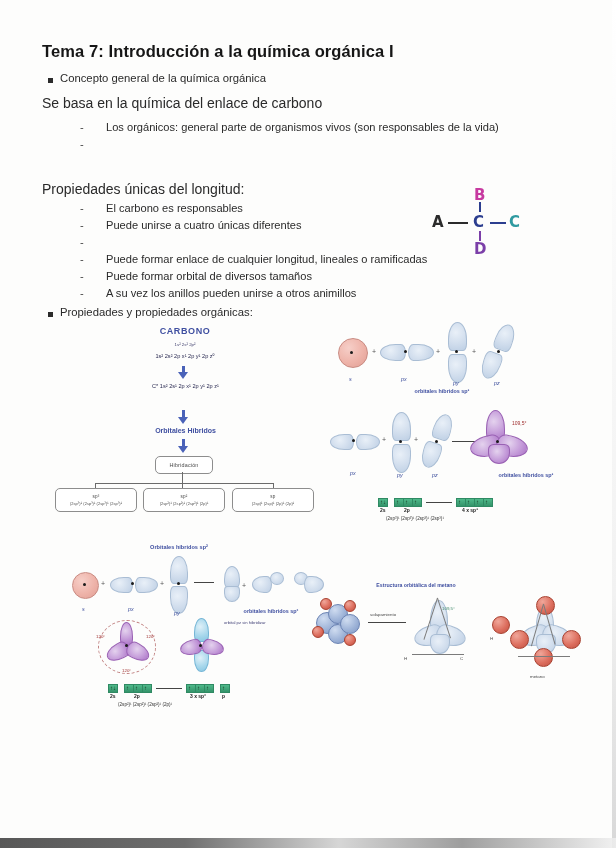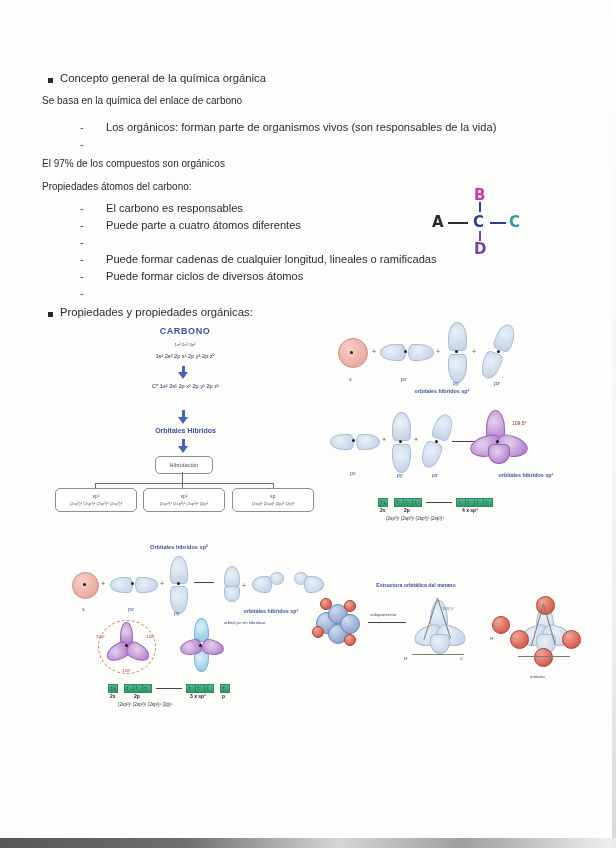--- a/index.html
+++ b/index.html
@@ -14,21 +14,21 @@
   .scan-edge-right{position:absolute;right:0;top:0;width:4px;height:100%;
       background:linear-gradient(to bottom,#fff 0%,#f2f2f2 70%,#d8d8d8 100%);}
 
   h1.title{position:absolute;left:42px;top:42px;margin:0;font-size:16.5px;
       font-weight:bold;letter-spacing:.1px;color:#161616;}
 
   .bullet-row{position:absolute;display:flex;align-items:flex-start;gap:7px;}
   .sq{width:5px;height:5px;background:#2b2b2b;margin-top:6px;flex:none;}
   .bullet-row .txt{font-size:11.3px;color:#2a2a2a;}
 
-  .para{position:absolute;font-size:10px;color:#2a2a2a;}
+  .para{position:absolute;font-size:14px;color:#2a2a2a;}
 
   .dash-list{position:absolute;}
   .dash-item{display:flex;align-items:flex-start;gap:0;font-size:11.1px;
       color:#2a2a2a;line-height:17px;}
   .dash{width:26px;flex:none;color:#444;}
 
   
   .hand{position:absolute;font-family:"DejaVu Sans",sans-serif;}
   .hand span{position:absolute;font-size:15px;font-weight:600;}
   .hbond{position:absolute;background:#3b3b55;}
@@ -83,63 +83,64 @@
       border:1px solid #6c84b4;}
   .tline{position:absolute;background:#7b7b7b;height:1px;transform-origin:0 0;}
   .dash-ln{position:absolute;border-top:1px dashed #8a8a8a;}
   .tiny{position:absolute;font-size:4.4px;color:#4a4a4a;}
 </style>
 </head>
 <body>
 
 <div class="page">
 
+  <h1 class="title">Tema 7: Introducción a la química orgánica I</h1>
 
   <div class="bullet-row" style="left:48px;top:72px;">
     <div class="sq"></div>
     <div class="txt">Concepto general de la química orgánica</div>
   </div>
 
   <div class="para" style="left:42px;top:95px;">Se basa en la química del enlace de carbono</div>
 
   <div class="dash-list" style="left:80px;top:119px;">
     <div class="dash-item">
       <span class="dash">-</span>
-      <span>Los orgánicos: forman parte de organismos vivos (son responsables de la vida)</span>
-    </div>
-    <div class="dash-item">
-      <span class="dash">-</span>
-    </div>
-  </div>
-
-  <div class="para" style="left:42px;top:158px;">El 97% de los compuestos son orgánicos</div>
-  <div class="para" style="left:42px;top:181px;">Propiedades átomos del carbono:</div>
+      <span>Los orgánicos: general parte de organismos vivos (son responsables de la vida)</span>
+    </div>
+    <div class="dash-item">
+      <span class="dash">-</span>
+    </div>
+  </div>
+
+  <div class="para" style="left:42px;top:181px;">Propiedades únicas del longitud:</div>
 
   <div class="dash-list" style="left:80px;top:200px;">
     <div class="dash-item">
       <span class="dash">-</span>
       <span>El carbono es responsables</span>
     </div>
     <div class="dash-item">
       <span class="dash">-</span>
-      <span>Puede parte a cuatro átomos diferentes</span>
-    </div>
-    <div class="dash-item">
-      <span class="dash">-</span>
-    </div>
-    <div class="dash-item">
-      <span class="dash">-</span>
-      <span>Puede formar cadenas de cualquier longitud, lineales o ramificadas</span>
-    </div>
-    <div class="dash-item">
-      <span class="dash">-</span>
-      <span>Puede formar ciclos de diversos átomos</span>
-    </div>
-    <div class="dash-item">
-      <span class="dash">-</span>
+      <span>Puede unirse a cuatro únicas diferentes</span>
+    </div>
+    <div class="dash-item">
+      <span class="dash">-</span>
+    </div>
+    <div class="dash-item">
+      <span class="dash">-</span>
+      <span>Puede formar enlace de cualquier longitud, lineales o ramificadas</span>
+    </div>
+    <div class="dash-item">
+      <span class="dash">-</span>
+      <span>Puede formar orbital de diversos tamaños</span>
+    </div>
+    <div class="dash-item">
+      <span class="dash">-</span>
+      <span>A su vez los anillos pueden unirse a otros animillos</span>
     </div>
   </div>
 
   <div class="bullet-row" style="left:48px;top:306px;">
     <div class="sq"></div>
     <div class="txt">Propiedades y propiedades orgánicas:</div>
   </div>
 
   <div class="hand" style="left:430px;top:186px;width:110px;height:80px;">
     <span style="left:2px;top:27px;color:#2b2b2b;">A</span>

